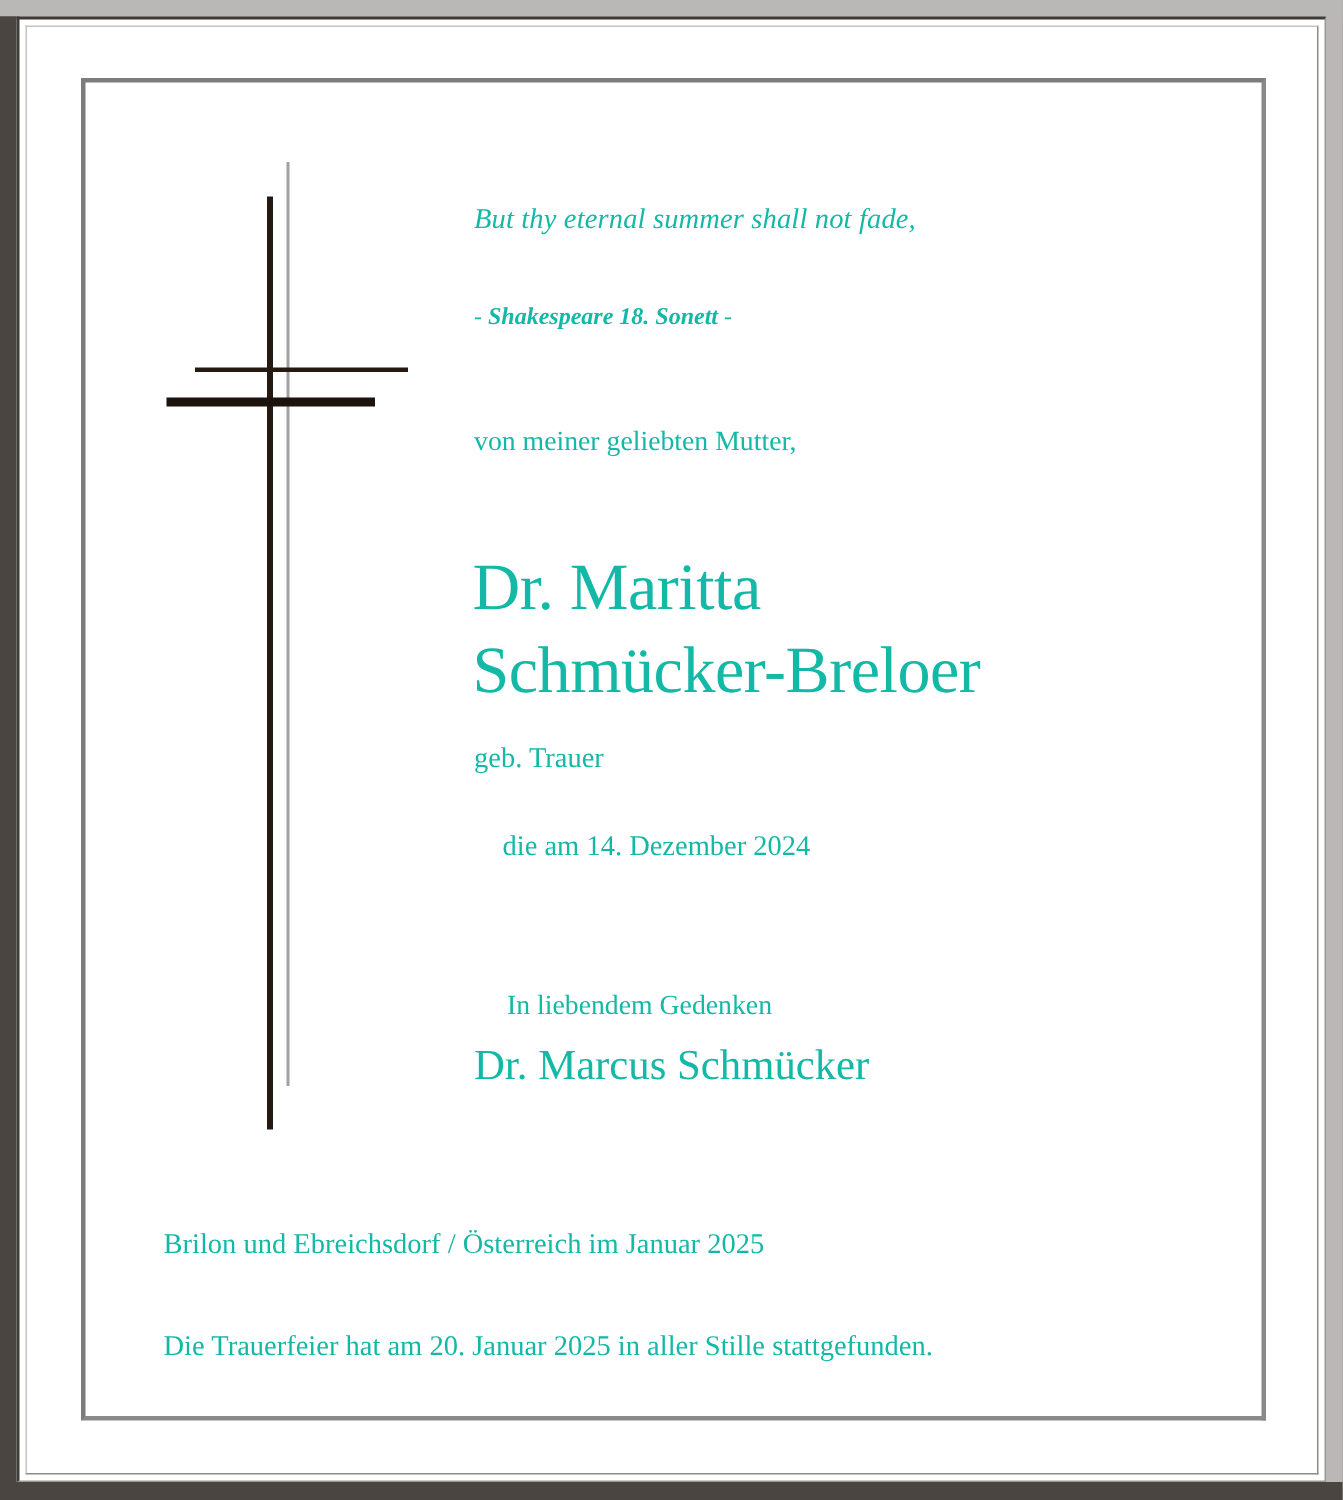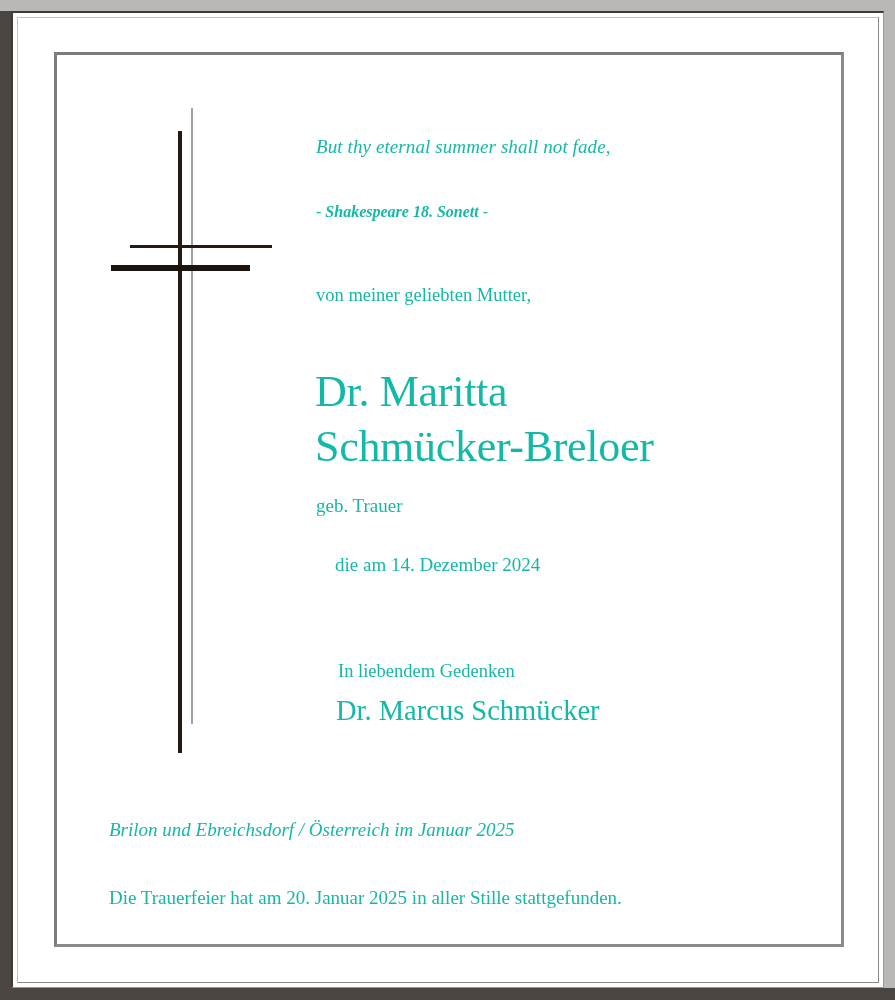--- a/index.html
+++ b/index.html
@@ -22,22 +22,22 @@
   .cross-h-thick { position: absolute; left: 111px; top: 265px; width: 139px; height: 6px; background: #1c130c; }
   .txt { position: absolute; font-family: "DejaVu Serif", "Liberation Serif", serif; color: #14b8a6; white-space: nowrap; }
   .quote { left: 316px; top: 134px; font-family: "Liberation Serif", serif; font-style: italic; font-size: 19px; line-height: 26px; letter-spacing: 0.1px; }
   .attribution { left: 316px; top: 202px; font-family: Liberation Serif, serif; font-style: italic; font-size: 16px; line-height: 20px; }
   .attribution b { font-weight: bold; }
   .intro { left: 316px; top: 283px; font-family: "Liberation Serif", serif; font-size: 18.5px; line-height: 25px; }
   .name { left: 315px; top: 364px; font-family: "Liberation Serif", serif; font-size: 44px; line-height: 55px; letter-spacing: -0.3px; }
   .birthname { left: 316px; top: 494px; font-family: "Liberation Serif", serif; font-size: 19px; line-height: 24px; }
   .death { left: 316px; top: 553px; font-family: "Liberation Serif", serif; font-size: 19px; line-height: 24px; margin-left: 19px; }
   .memory { left: 316px; top: 659px; font-family: "Liberation Serif", serif; font-size: 18.5px; line-height: 24px; margin-left: 22px; }
-  .signer { left: 316px; top: 694px; font-family: "Liberation Serif", serif; font-size: 28.5px; line-height: 34px; margin-left: 20px; }
-  .place { left: 109px; top: 818px; font-family: "Liberation Serif", serif; font-size: 19px; line-height: 24px; font-style: italic; }
+  .signer { left: 316px; top: 694px; font-family: "Liberation Serif", serif; font-size: 28.5px; line-height: 34px; }
+  .place { left: 109px; top: 818px; font-family: "Liberation Serif", serif; font-size: 19px; line-height: 24px; }
   .ceremony { left: 109px; top: 886px; font-family: "Liberation Serif", serif; font-size: 19px; line-height: 24px; }
   .line { display: block; }
 </style>
 </head>
 <body>
 
 <div class="bevel">
   <div class="bevel-top"></div>
   <div class="bevel-right"></div>
   <div class="bevel-left"></div>

